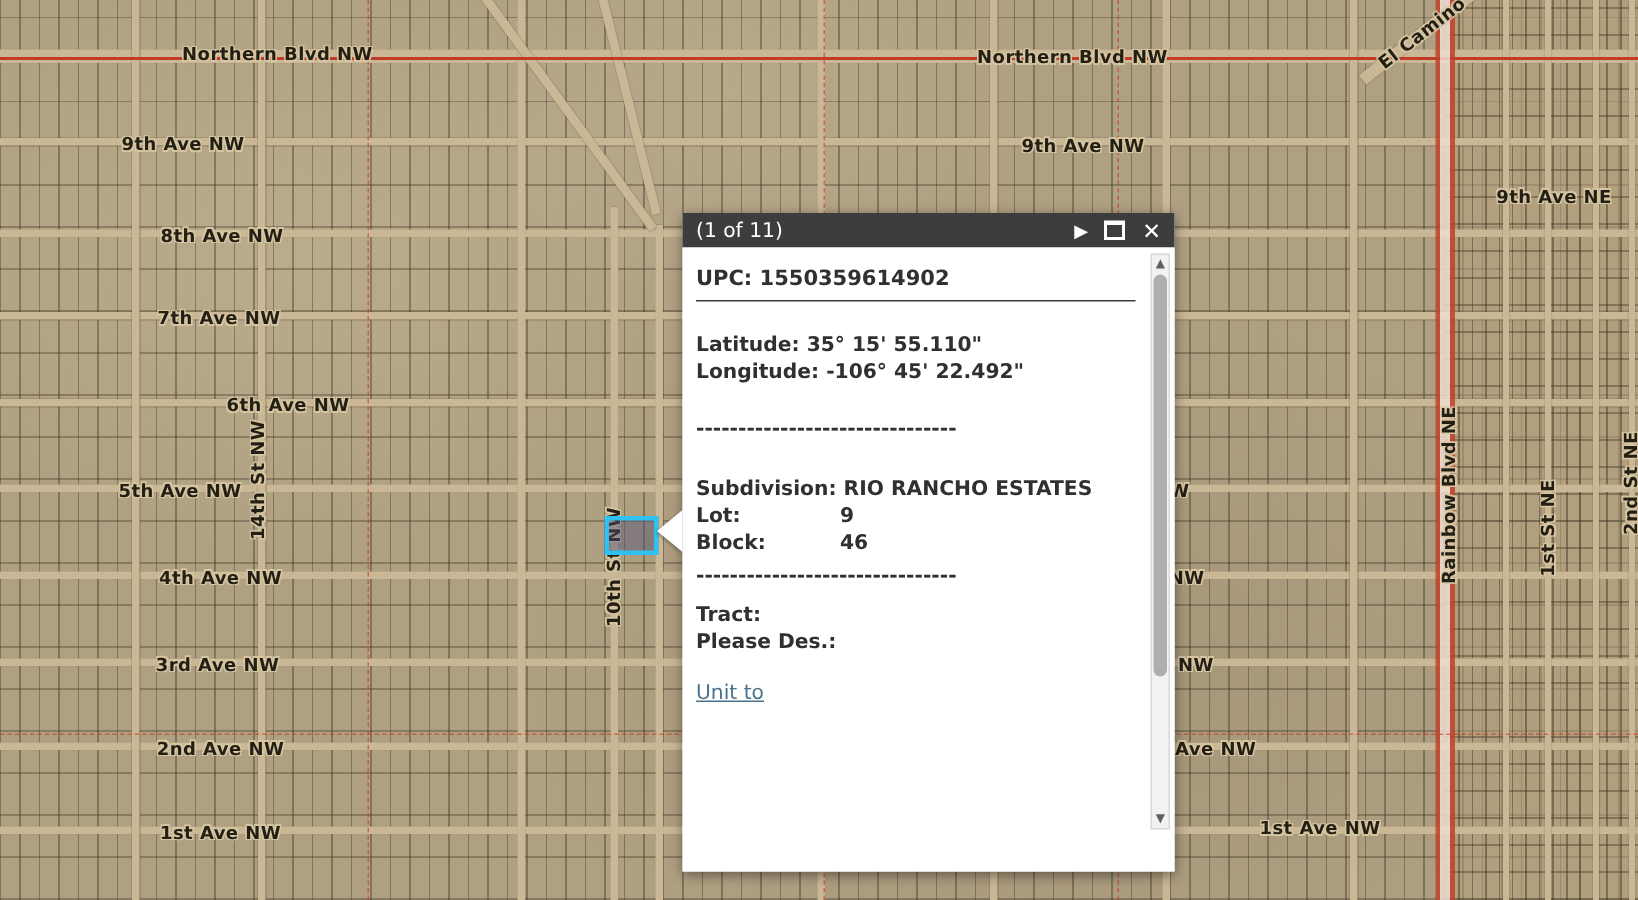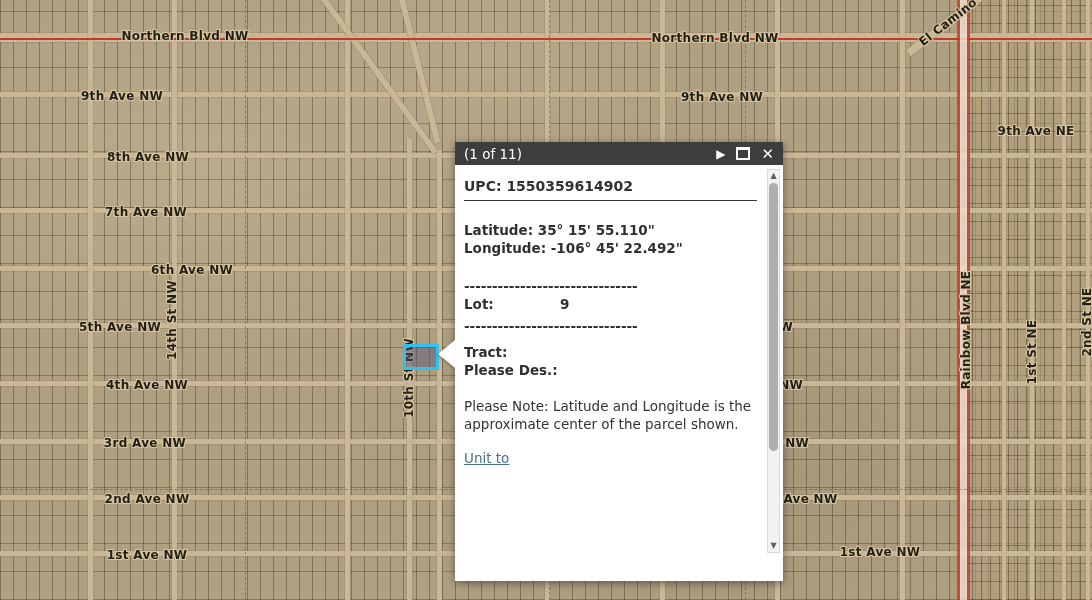--- a/index.html
+++ b/index.html
@@ -172,34 +172,38 @@
   <div class="popup-body">
     <div class="upc-line">UPC: 1550359614902</div>
     <hr class="upc-rule">
 
 
     <div class="lat-line">Latitude: 35° 15' 55.110"</div>
     <div>Longitude: -106° 45' 22.492"</div>
 
     <div class="sep">-------------------------------</div>
 
+    <div class="subdiv-line"><span>Subdivision: </span><span>RIO RANCHO ESTATES</span></div>
 
     <div id="popup-fields">
         <div class="field-row">
           <span class="f-label">Lot:</span>
           <span>9</span>
         </div>
+        <div class="field-row">
+          <span class="f-label">Block:</span>
+          <span>46</span>
+        </div>
       </div>
 
     <div class="sep2">-------------------------------</div>
 
     <div class="tract-line">Tract:</div>
     <div>Please Des.:</div>
 
-    <div class="note">Please Note: Latitude and Longitude is the approximate center of the parcel shown.</div>
 
     <div class="zoomto-line"><a class="zoomto-link">Unit to</a></div>
   </div>
 
   <div class="sbar">
     <div class="arr arr-up">▲</div>
     <div class="thumb"></div>
     <div class="arr arr-dn">▼</div>
   </div>
 </div>

